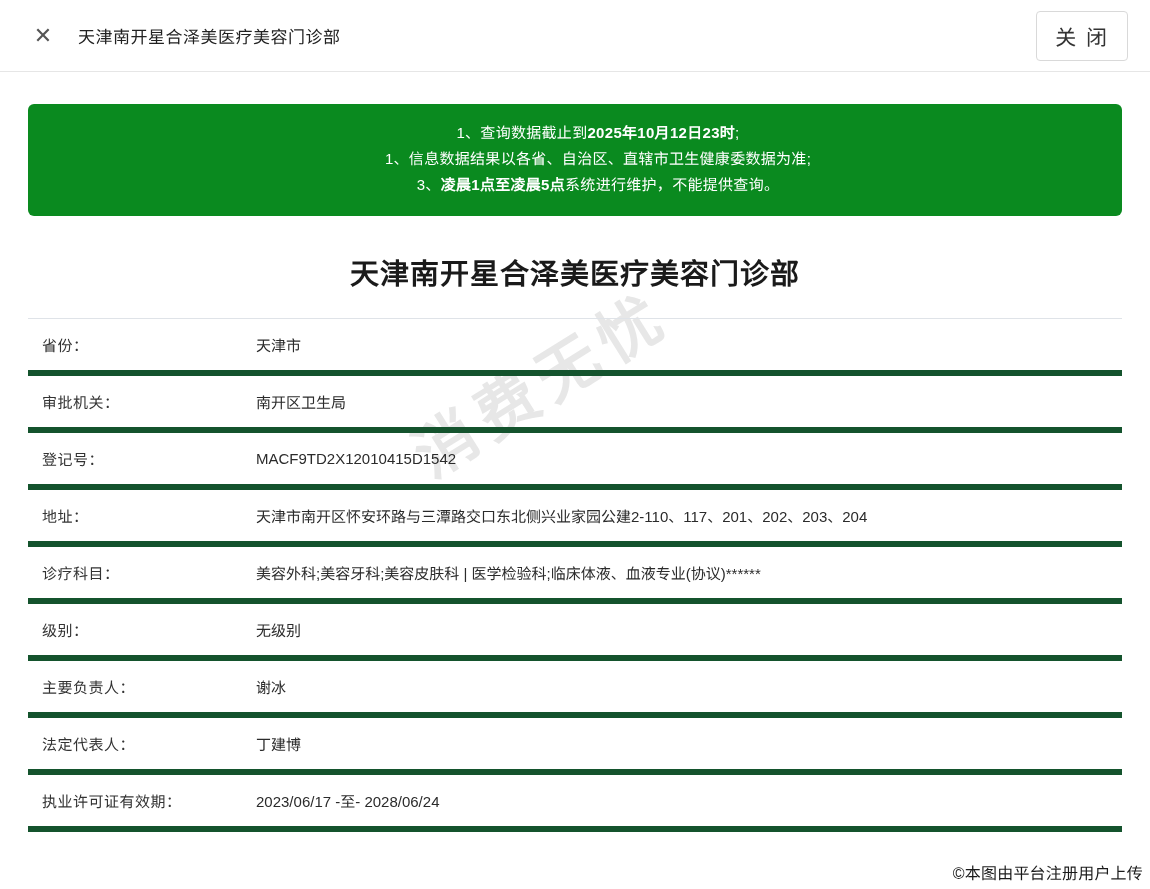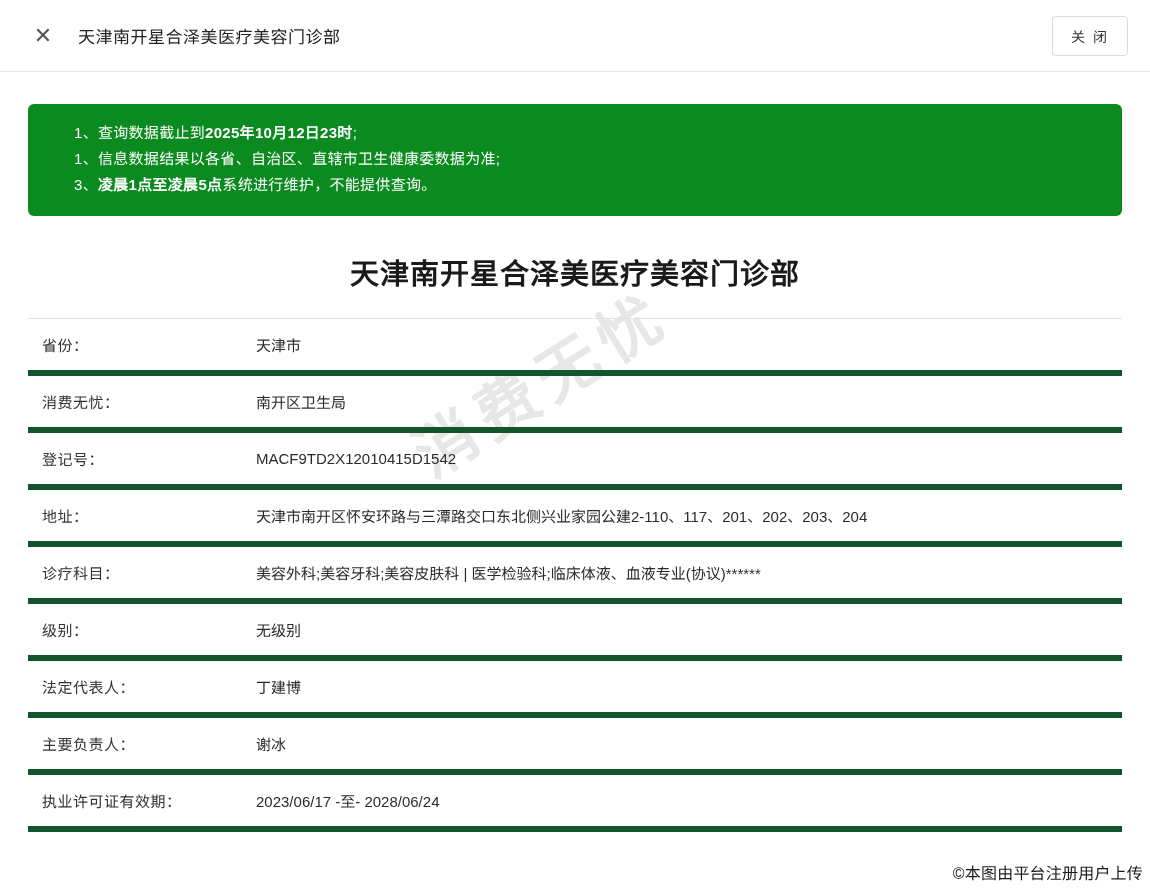--- a/index.html
+++ b/index.html
@@ -39,21 +39,21 @@
     font-size: 17px;
     color: #222;
     margin-left: 22px;
     letter-spacing: .5px;
     flex: 1;
   }
   .close-btn {
     border: 1px solid #d9d9d9;
     background: #fff;
     border-radius: 4px;
-    font-size: 14px;
+    font-size: 21px;
     color: #333;
     padding: 9px 18px;
     cursor: pointer;
     letter-spacing: 2px;
     font-family: inherit;
   }
 
   
   .wrap {
     padding: 0 28px;
@@ -68,20 +68,21 @@
   .notice ul {
     margin: 0;
     padding: 0;
     list-style: none;
   }
   .notice li {
     font-size: 15px;
     line-height: 26px;
     padding-left: 46px;
     letter-spacing: .3px;
+    text-align: center;
   }
   .notice b { font-weight: bold; }
 
   
   .page-title {
     text-align: center;
     font-size: 29px;
     font-weight: bold;
     color: #1a1a1a;
     margin: 34px 0 26px 0;
@@ -163,48 +164,48 @@
 
   <h1 class="page-title">天津南开星合泽美医疗美容门诊部</h1>
 
   <table class="info-table">
     <tbody>
       <tr>
         <th>省份：</th>
         <td>天津市</td>
       </tr>
       <tr>
-        <th>消费无忧：</th>
+        <th>审批机关：</th>
         <td>南开区卫生局</td>
       </tr>
       <tr>
         <th>登记号：</th>
         <td>MACF9TD2X12010415D1542</td>
       </tr>
       <tr>
         <th>地址：</th>
         <td>天津市南开区怀安环路与三潭路交口东北侧兴业家园公建2-110、117、201、202、203、204</td>
       </tr>
       <tr>
         <th>诊疗科目：</th>
         <td>美容外科;美容牙科;美容皮肤科 | 医学检验科;临床体液、血液专业(协议)******</td>
       </tr>
       <tr>
         <th>级别：</th>
         <td>无级别</td>
       </tr>
       <tr>
+        <th>主要负责人：</th>
+        <td>谢冰</td>
+      </tr>
+      <tr>
         <th>法定代表人：</th>
         <td>丁建博</td>
       </tr>
       <tr>
-        <th>主要负责人：</th>
-        <td>谢冰</td>
-      </tr>
-      <tr>
         <th>执业许可证有效期：</th>
         <td>2023/06/17 -至- 2028/06/24</td>
       </tr>
     </tbody>
   </table>
 
 </div>
 
 <div class="watermark">消费无忧</div>
 

